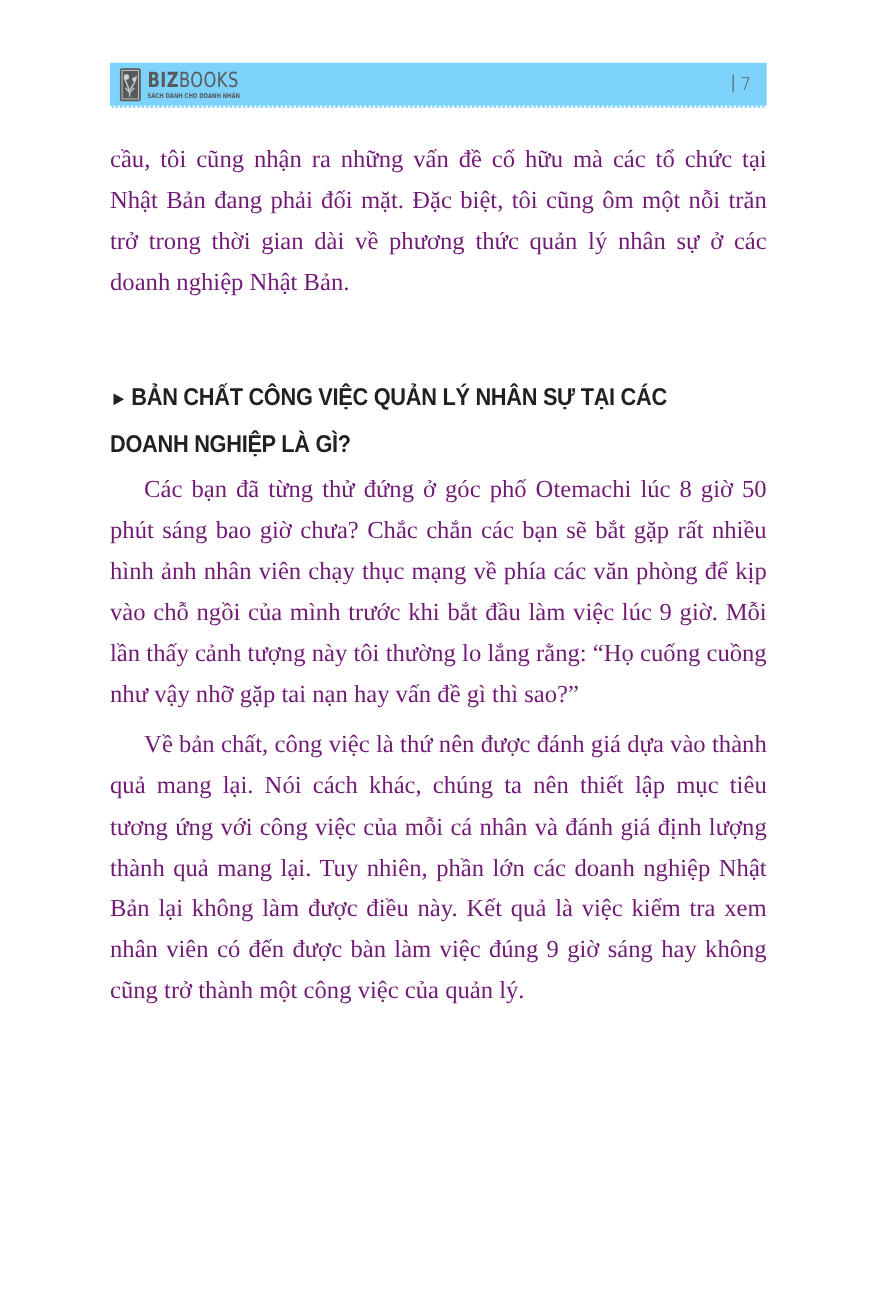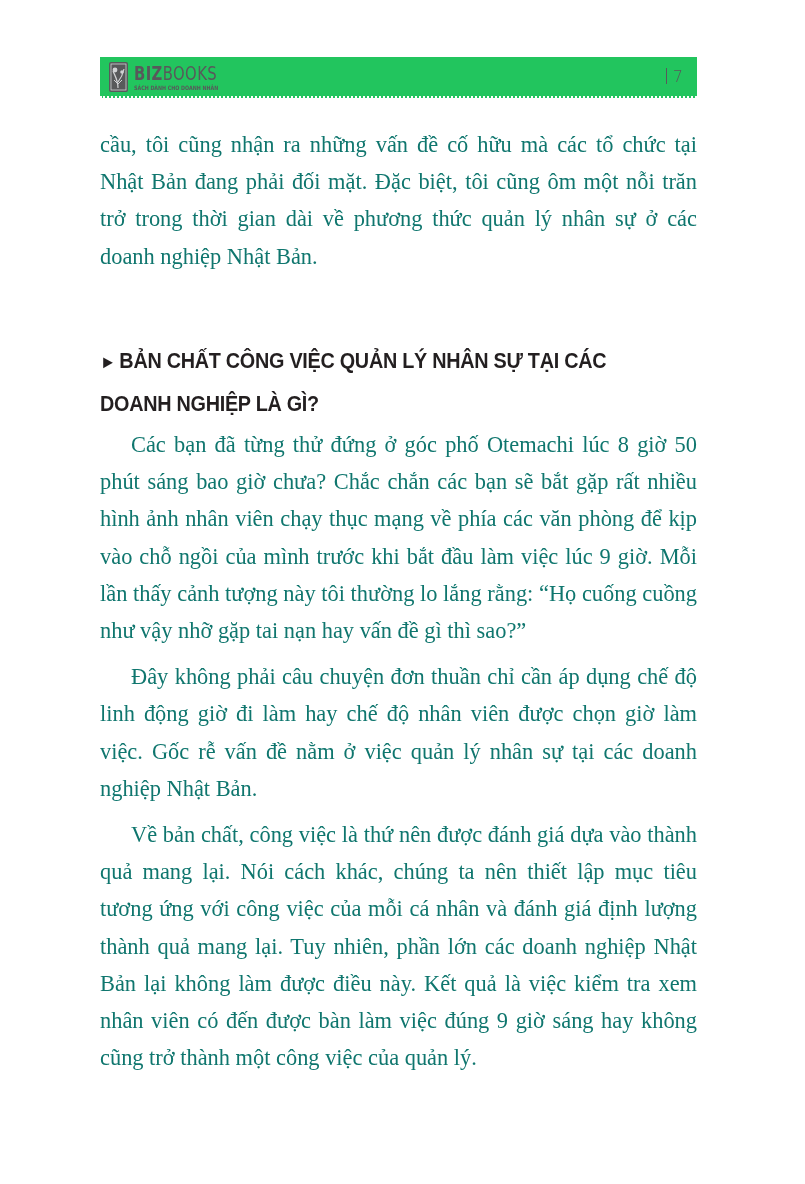--- a/index.html
+++ b/index.html
@@ -13,21 +13,21 @@
       position: relative;
       overflow: hidden;
       color: #231f20;
     }
     .header-bar {
       position: absolute;
       left: 100px;
       top: 57px;
       width: 597px;
       height: 41px;
-      background: #22c55e;
+      background: #7dd3fc;
       border-bottom: 2px dotted #ffffff;
       box-sizing: border-box;
     }
     .logo {
       position: absolute;
       left: 9px;
       top: 5px;
       height: 30px;
       display: flex;
       align-items: center;
@@ -87,21 +87,21 @@
       margin-right: 6px;
     }
     .content {
       position: absolute;
       left: 100px;
       top: 126px;
       width: 597px;
       font-family: "Liberation Serif", serif;
       font-size: 22.4px;
       line-height: 37.2px;
-      color: #0f766e;
+      color: #701a75;
     }
     .para {
       margin: 0;
       text-align: justify;
     }
     .para.indent { text-indent: 31px; }
     .para + .para { margin-top: 9px; }
     .heading {
       position: absolute;
       left: 100px;
@@ -152,15 +152,14 @@
   <p class="para">cầu, tôi cũng nhận ra những vấn đề cố hữu mà các tổ chức tại Nhật Bản đang phải đối mặt. Đặc biệt, tôi cũng ôm một nỗi trăn trở trong thời gian dài về phương thức quản lý nhân sự ở các doanh nghiệp Nhật Bản.</p>
 </div>
 
 <div class="heading">
   <div><span class="arrow">►</span><span>BẢN CHẤT CÔNG VIỆC QUẢN LÝ NHÂN SỰ TẠI CÁC</span></div>
   <div>DOANH NGHIỆP LÀ GÌ?</div>
 </div>
 
 <div class="content block-2">
   <p class="para indent">Các bạn đã từng thử đứng ở góc phố Otemachi lúc 8 giờ 50 phút sáng bao giờ chưa? Chắc chắn các bạn sẽ bắt gặp rất nhiều hình ảnh nhân viên chạy thục mạng về phía các văn phòng để kịp vào chỗ ngồi của mình trước khi bắt đầu làm việc lúc 9 giờ. Mỗi lần thấy cảnh tượng này tôi thường lo lắng rằng: “Họ cuống cuồng như vậy nhỡ gặp tai nạn hay vấn đề gì thì sao?”</p>
-  <p class="para indent">Đây không phải câu chuyện đơn thuần chỉ cần áp dụng chế độ linh động giờ đi làm hay chế độ nhân viên được chọn giờ làm việc. Gốc rễ vấn đề nằm ở việc quản lý nhân sự tại các doanh nghiệp Nhật Bản.</p>
   <p class="para indent">Về bản chất, công việc là thứ nên được đánh giá dựa vào thành quả mang lại. Nói cách khác, chúng ta nên thiết lập mục tiêu tương ứng với công việc của mỗi cá nhân và đánh giá định lượng thành quả mang lại. Tuy nhiên, phần lớn các doanh nghiệp Nhật Bản lại không làm được điều này. Kết quả là việc kiểm tra xem nhân viên có đến được bàn làm việc đúng 9 giờ sáng hay không cũng trở thành một công việc của quản lý.</p>
 </div>
 
 </body></html>

